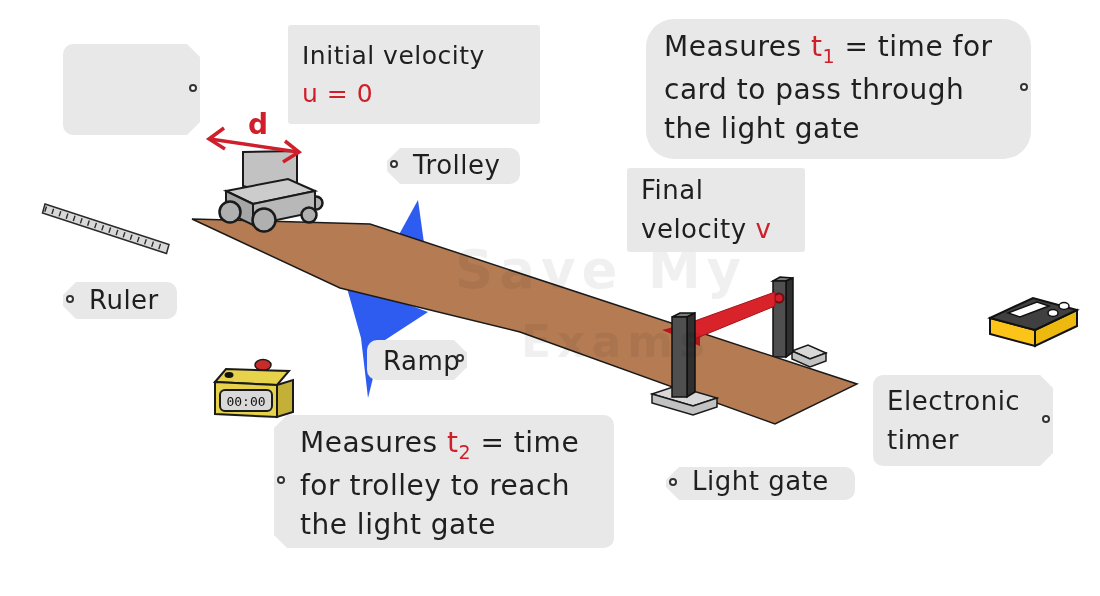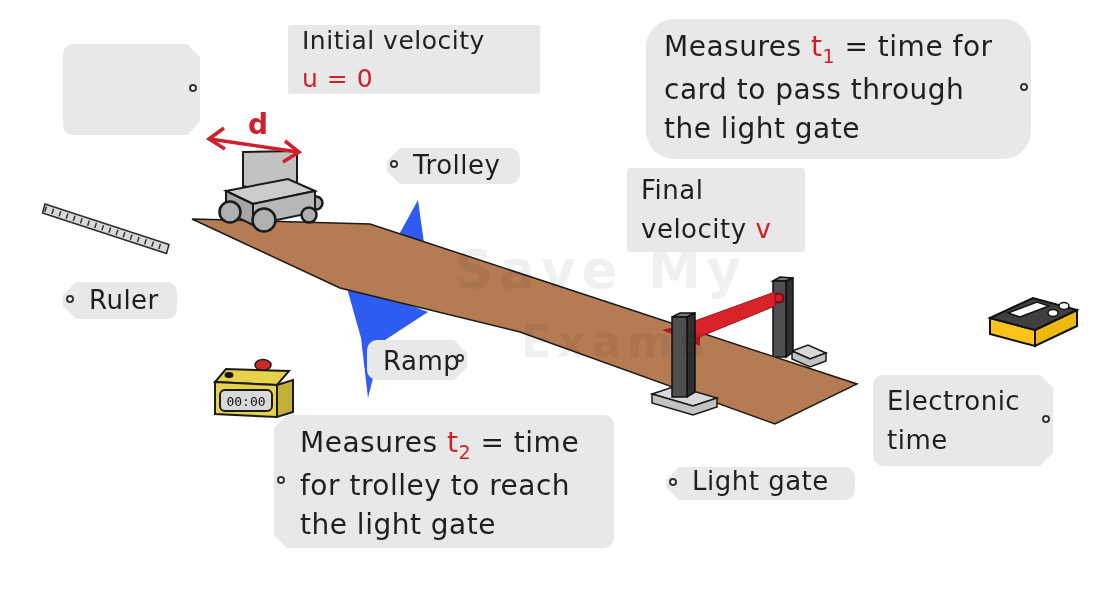--- a/index.html
+++ b/index.html
@@ -117,21 +117,21 @@
     </g>
   </svg>
 
   <div class="watermark wm1">Save My</div>
   <div class="watermark wm2">Exams</div>
 
   <div class="tag two-line cut-right eyelet-right" style="left:63px; top:44px; width:137px; height:91px;">
     <span class="eyelet"></span>
   </div>
 
-  <div class="tag two-line plain" style="left:288px; top:25px; width:252px; height:69px; font-size:25px;">
+  <div class="tag two-line plain" style="left:288px; top:25px; width:252px; height:99px; font-size:25px;">
     <div class="tag-text">
       <div>Initial velocity</div>
       <div class="red">u = 0</div>
     </div>
   </div>
 
   <div class="tag callout cut-right eyelet-right" style="left:646px; top:19px; width:385px; height:140px;border-radius:28px;">
     <div class="tag-text">
       <span>Measures</span>
       <span class="red"><span>t</span><sub>1</sub></span>
@@ -171,17 +171,17 @@
       <span>= time for trolley to reach the light gate</span>
     </div>
   </div>
 
   <div class="tag small-tag cut-left eyelet-left" style="left:666px; top:467px; width:189px; height:33px;">
     <span class="eyelet"></span>
     <span class="tag-text">Light gate</span>
   </div>
 
   <div class="tag two-line cut-right eyelet-right" style="left:873px; top:375px; width:180px; height:91px;">
-    <span class="tag-text">Electronic time</span>
+    <span class="tag-text">Electronic timer</span>
     <span class="eyelet"></span>
   </div>
 
 </div>
 
 </body></html>

